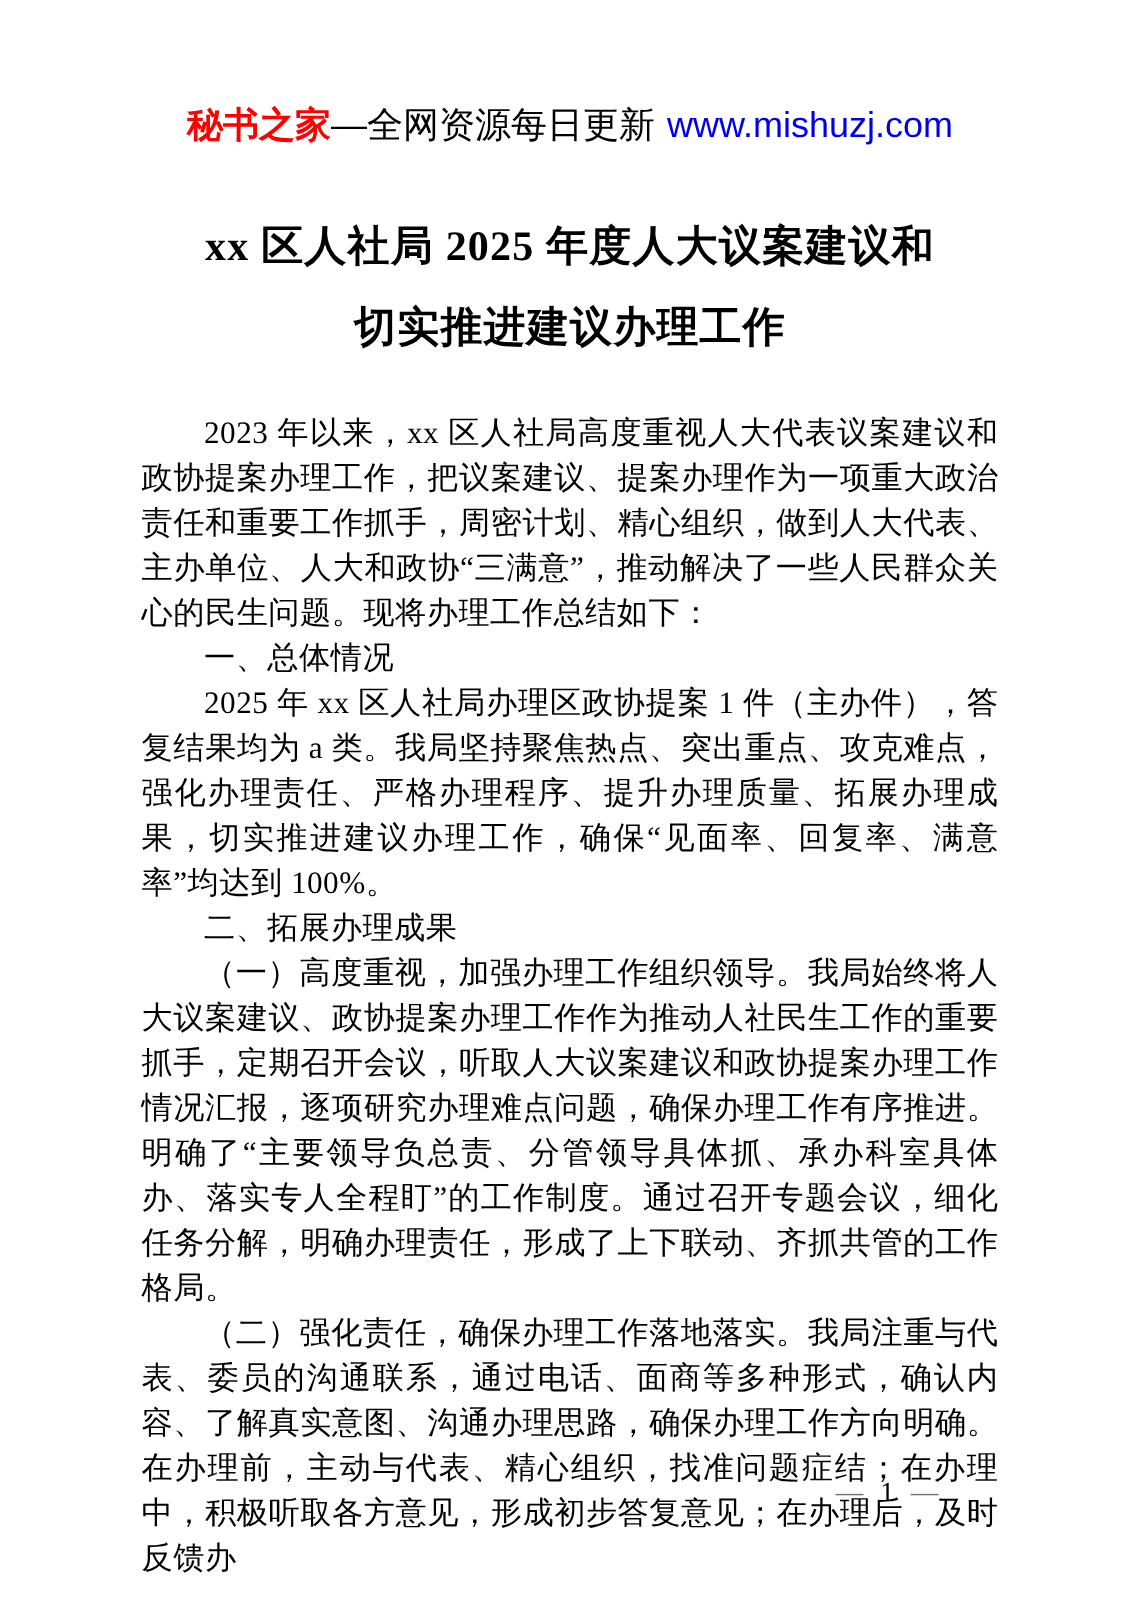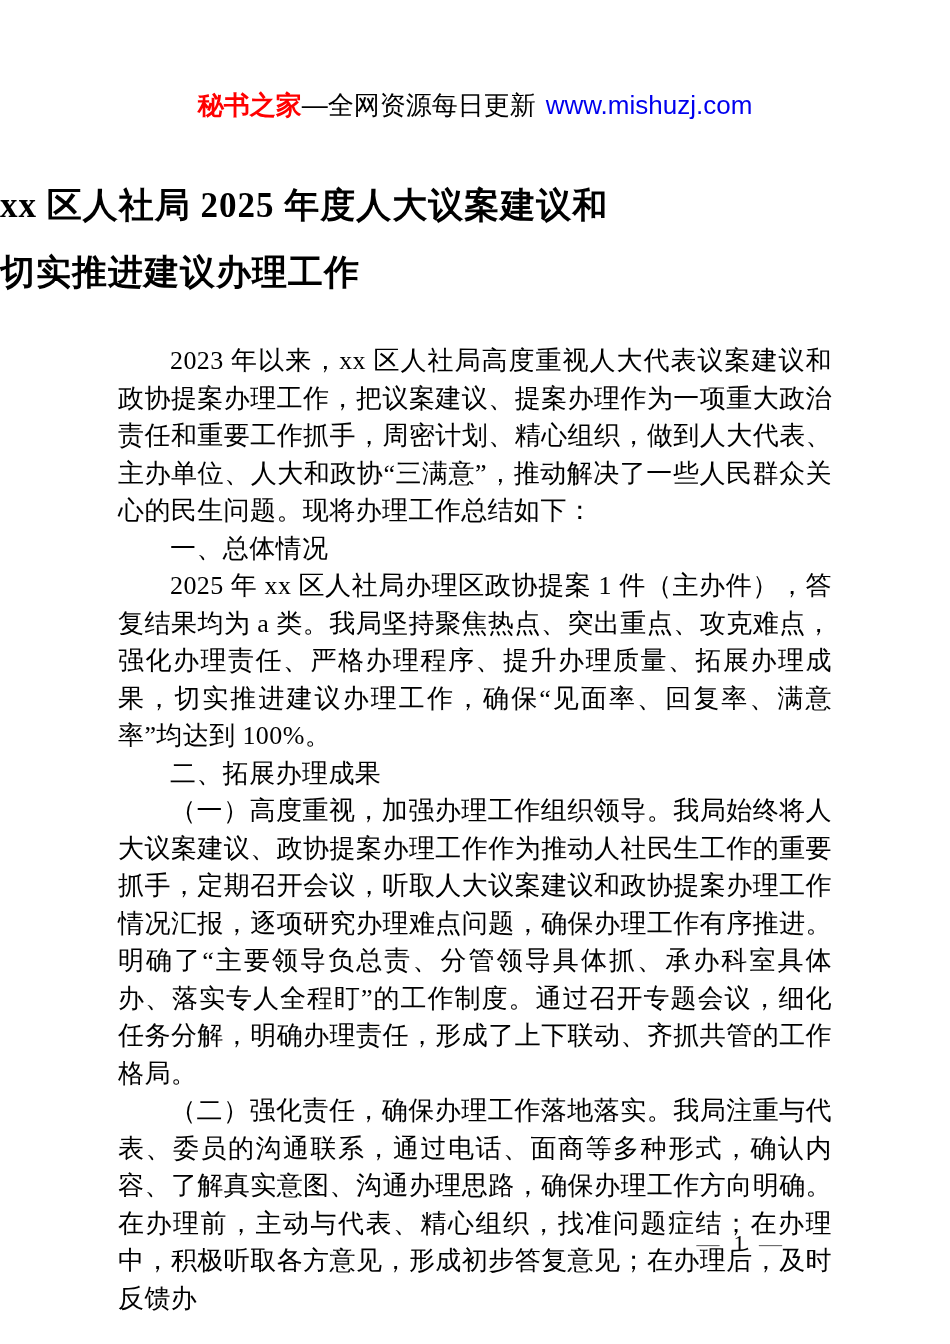--- a/index.html
+++ b/index.html
@@ -14,41 +14,41 @@
     background: #ffffff;
     overflow: hidden;
     font-family: "Liberation Serif", sans-serif;
     color: #000000;
   }
   
   .doc-header {
     padding-top: 88px;
     text-align: center;
     font-family: "Liberation Sans", sans-serif;
-    font-size: 26px;
+    font-size: 30px;
     line-height: 34px;
     white-space: nowrap;
   }
   .doc-header .brand {
     color: #ff0000;
     font-weight: bold;
   }
   .doc-header .dash,
   .doc-header .tagline {
     color: #000000;
     font-weight: normal;
   }
   .doc-header .url {
     color: #0000ee;
     margin-left: 10px;
   }
   
   .doc-title {
     margin-top: 50px;
-    text-align: left;
+    text-align: center;
     font-size: 35px;
     line-height: 67px;
     font-weight: bold;
     letter-spacing: 1px;
   }
   
   .doc-body {
     margin: 36px 118px 0 118px;
     font-size: 26px;
     line-height: 37.5px;

